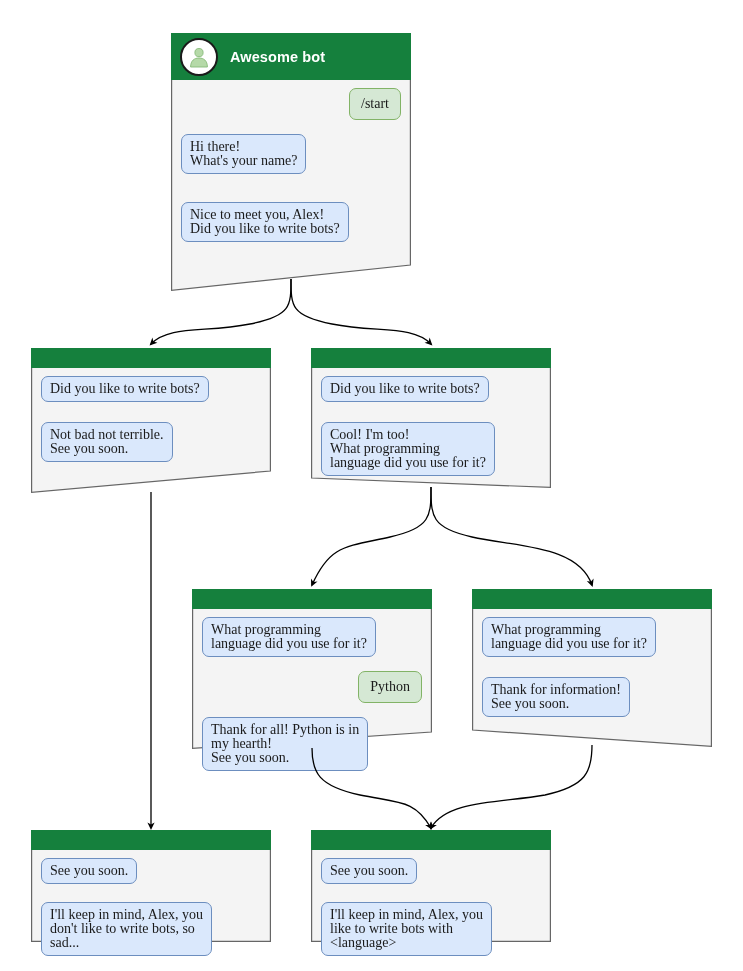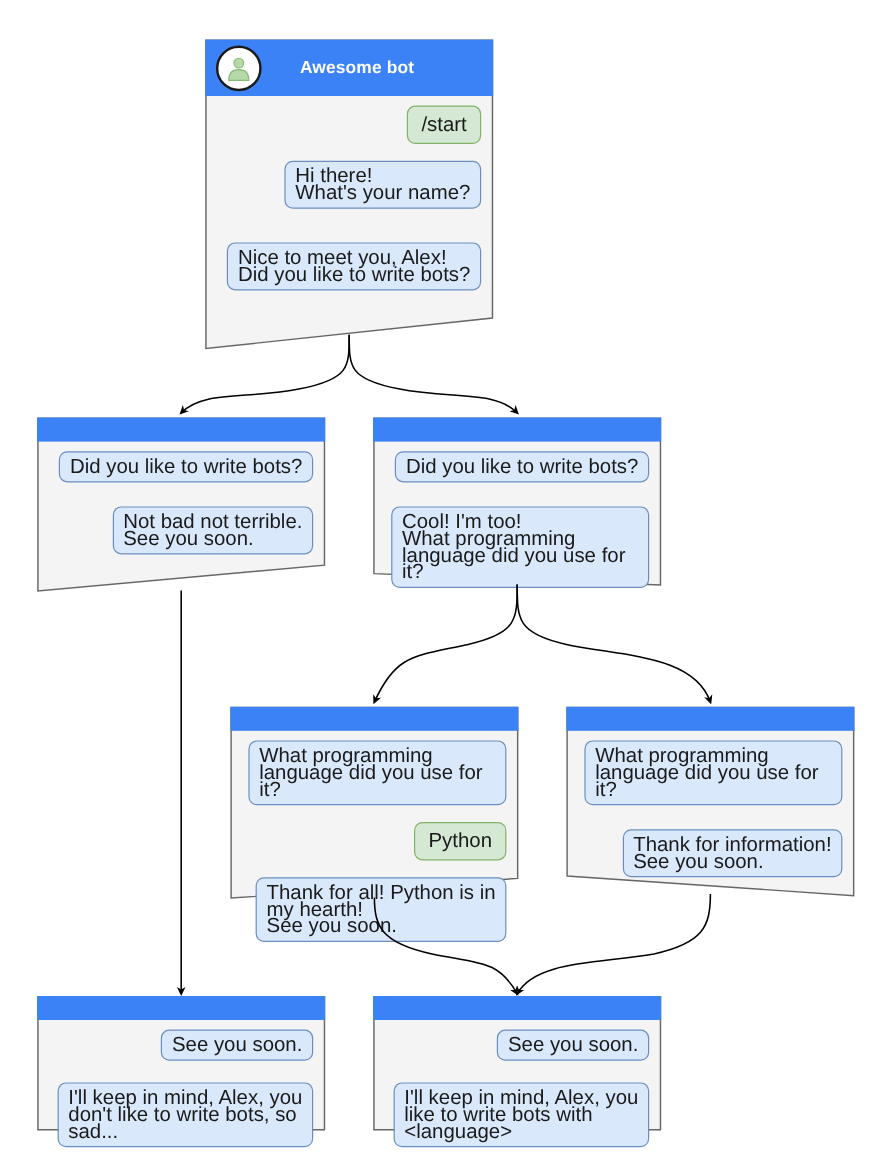--- a/index.html
+++ b/index.html
@@ -46,24 +46,23 @@
   .screen .content {
     position: absolute;
     left: 0; top: 0;
     width: 100%;
     z-index: 2;
   }
 
   .hdr {
     position: relative;
     height: 20px;
-    background: #3b82f6;
+    background: #15803d;
     display: flex;
     align-items: center;
-    gap: 20px;
   }
   .hdr.tall {
     height: 47px;
     padding-left: 9px;
   }
   .hdr-title {
     color: #ffffff;
     font-size: 14.5px;
     font-weight: bold;
     margin-left: 12px;
@@ -84,32 +83,33 @@
 
   .chatarea {
     position: relative;
     padding: 8px 10px 6px 10px;
   }
 
   .msgrow {
     display: flex;
     margin-bottom: 8px;
   }
-  .msgrow.left { justify-content: flex-end; }
+  .msgrow.left { justify-content: flex-start; }
   .msgrow.right { justify-content: flex-end; }
   .msgrow:last-child { margin-bottom: 0; }
 
   .bubble {
-    font-size: 17px;
+    font-size: 14px;
     line-height: 14px;
     color: #1a1a1a;
     padding: 5px 8px 5px 8px;
     border-radius: 7px;
     white-space: pre-line;
     max-width: 215px;
+    font-family: Liberation Serif, serif;
   }
   .bubble.bot {
     background: #dae8fc;
     border: 1px solid #6c8ebf;
   }
   .bubble.user {
     background: #d5e8d4;
     border: 1px solid #82b366;
     padding: 8px 11px;
     text-align: left;

